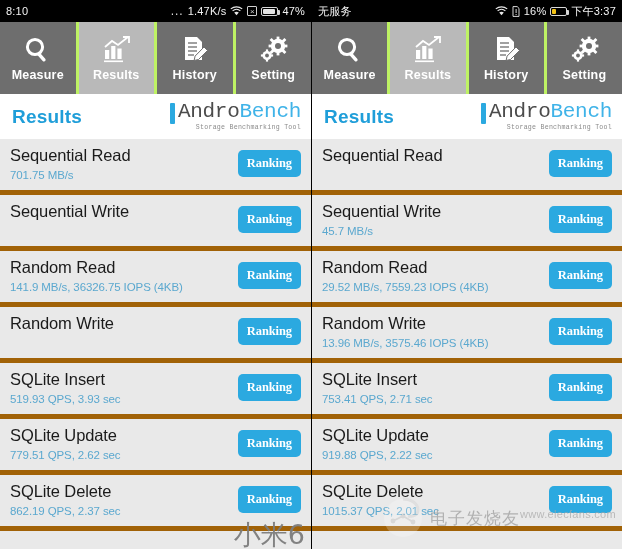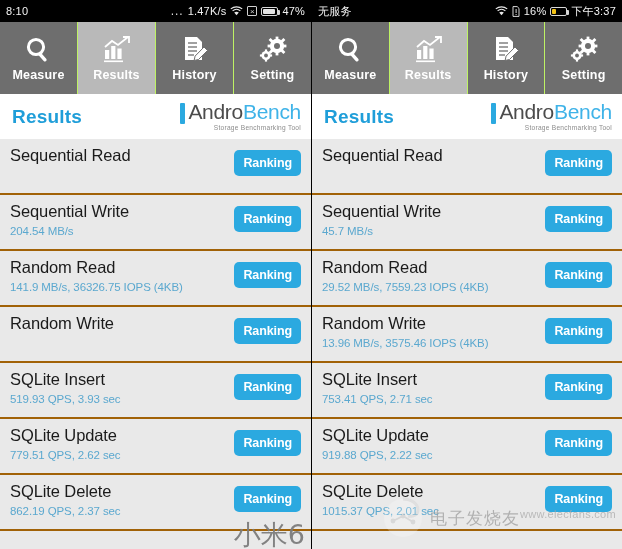--- a/index.html
+++ b/index.html
@@ -36,55 +36,55 @@
   .battery.low .fill{ background:#f3c315; }
   .boxx{
     width:10px;height:10px;border:1px solid #cfcfcf;border-radius:1px;
     font-size:8px;line-height:9px;text-align:center;color:#cfcfcf;display:inline-block;
   }
 
   
   .tabbar { display:flex; height:72px; background:#6e6e6e; }
   .tab {
     flex:1; display:flex; flex-direction:column; align-items:center; justify-content:center;
-    color:#fff; gap:2px; border-right:1px solid #bef264; position:relative;
+    color:#fff; gap:2px; border-right:3px solid #bef264; position:relative;
   }
   .tab:last-child { border-right:none; }
   .tab.active { background:#b9b9b9; }
   .tab .label { font-size:12.5px; font-weight:600; letter-spacing:.2px; }
   .tab svg { display:block; }
 
   
   .page-header {
     height:45px; background:#fff; display:flex; align-items:center;
     justify-content:space-between; padding:0 10px 0 12px;
   }
   .page-title { color:#1f9ed9; font-size:19px; font-weight:700; letter-spacing:.2px; }
-  .brand { display:flex; align-items:flex-start; gap:3px; }
+  .brand { display:flex; align-items:flex-start; gap:3px;font-family:Liberation Mono, monospace; }
   .brand-bar { width:5px; height:21px; background:#2ba9e0; margin-top:2px; border-radius:1px; }
   .brand-txt { display:flex; flex-direction:column; line-height:1; }
   .brand-main { font-size:21px; font-weight:500; letter-spacing:-.3px; }
   .brand-main .a { color:#4c4c4c; }
   .brand-main .b { color:#3fb3e8; }
   .brand-sub { font-size:6.6px; color:#8c8c8c; letter-spacing:.25px; margin-top:3px; text-align:right; }
 
   
   .list { background:#e9e9e9; }
   .row {
     height:56px; padding:7px 10px 0 10px; position:relative;
-    border-bottom:2px solid #a16207; display:flex; align-items:flex-start;
+    border-bottom:5px solid #a16207; display:flex; align-items:flex-start;
     justify-content:space-between; background:#e9e9e9;
   }
   .row-texts { display:flex; flex-direction:column; }
   .row-title { font-size:16.5px; color:#1b1b1b; line-height:1.2; letter-spacing:-.1px; }
   .row-value { font-size:11.5px; color:#5ba8cf; margin-top:3px; letter-spacing:-.1px; }
   .rank-btn {
     background:#2ba9e0; color:#fff; border:none; border-radius:5px;
     font-size:12.5px; font-weight:700; padding:6px 9px; margin-top:4px;
-    font-family:Liberation Sans, sans-serif; cursor:pointer; letter-spacing:-.1px;
+    font-family:Liberation Serif, serif; cursor:pointer; letter-spacing:-.1px;
   }
 
   
   .wm-xiaomi {
     position:absolute; right:6px; bottom:-4px;
     font-size:27px; color:#7d7d7d; font-weight:400;
     font-family:"DejaVu Sans", sans-serif; opacity:.95; pointer-events:none;
   }
   .wm-elec {
     position:absolute; right:6px; bottom:6px; display:flex; align-items:center;
@@ -201,27 +201,27 @@
           </span>
           <span class="brand-sub">Storage Benchmarking Tool</span>
         </span>
       </span>
     </div>
 
     <div class="list">
       <div class="row">
           <span class="row-texts">
             <span class="row-title">Sequential Read</span>
+            <span class="row-value">701.75 MB/s</span>
           </span>
           <button class="rank-btn">Ranking</button>
         </div>
       <div class="row">
           <span class="row-texts">
             <span class="row-title">Sequential Write</span>
-            <span class="row-value">204.54 MB/s</span>
           </span>
           <button class="rank-btn">Ranking</button>
         </div>
       <div class="row">
           <span class="row-texts">
             <span class="row-title">Random Read</span>
             <span class="row-value">141.9 MB/s, 36326.75 IOPS (4KB)</span>
           </span>
           <button class="rank-btn">Ranking</button>
         </div>

